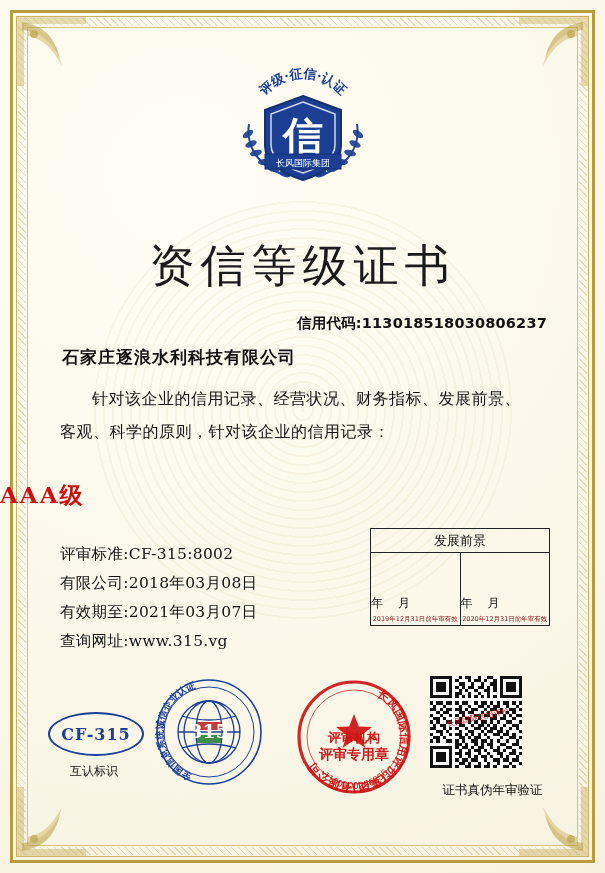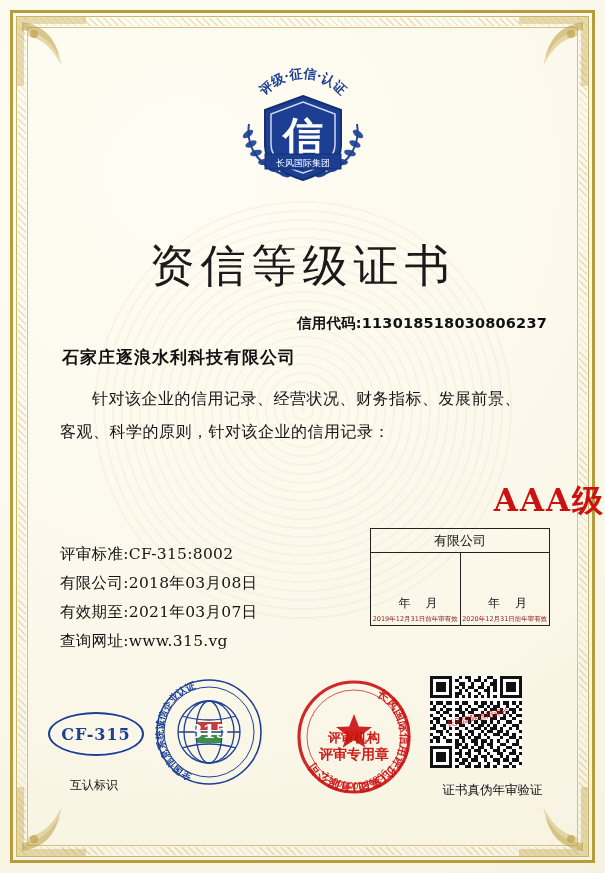--- a/index.html
+++ b/index.html
@@ -101,24 +101,24 @@
   .body-text{
     position:absolute;left:60px;right:54px;top:382px;
     font-size:16px;line-height:33px;color:#141414;
     font-family:"DejaVu Serif", serif;
     letter-spacing:.5px;
   }
   .body-text p{margin:0;}
   .body-text .indent{text-indent:32px;}
   .grade{
     position:absolute;left:0;right:0;top:480px;
-    text-align:right;
+    text-align:left;
     color:#cc1111;
     font-weight:bold;
-    font-size:31px;
+    font-size:23px;
     letter-spacing:2px;
     font-family:"DejaVu Serif", serif;
   }
 
   
   .info{
     position:absolute;left:60px;top:540px;
     font-size:15.5px;line-height:29px;color:#131313;
     font-family:"DejaVu Serif", serif;
     letter-spacing:.3px;
@@ -136,22 +136,22 @@
     font-family:"DejaVu Serif", serif;
   }
   .review-body{
     display:flex;border:1px solid #222;height:72px;
   }
   .review-cell{
     flex:1;position:relative;
   }
   .review-cell + .review-cell{border-left:1px solid #222;}
   .review-cell .ym{
-    position:absolute;bottom:13px;left:0;right:16px;
-    text-align:right;font-size:12px;color:#111;
+    position:absolute;bottom:13px;left:0;right:0;
+    text-align:left;font-size:12px;color:#111;
     letter-spacing:6px;
   }
   .review-cell .note{
     position:absolute;bottom:1px;left:0;right:0;
     text-align:center;font-size:6.5px;color:#8a1616;
     letter-spacing:0;
     font-family:"DejaVu Sans", sans-serif;
   }
 
   
@@ -160,21 +160,21 @@
   }
   .badge-cf .ellipse{
     width:92px;height:40px;border:2.5px solid #1c3f94;border-radius:50%;
     display:flex;align-items:center;justify-content:center;
     color:#1c3f94;font-weight:bold;font-size:16px;
     font-family:"DejaVu Serif", serif;
     letter-spacing:1px;
     box-shadow:inset 0 0 0 1px #fff;
   }
   .badge-cf .cap{
-    text-align:center;font-size:12px;color:#111;margin-top:21px;
+    text-align:center;font-size:12px;color:#111;margin-top:7px;
     font-family:"DejaVu Serif", serif;
   }
 
   .badge-globe{
     position:absolute;left:155px;top:678px;width:108px;height:108px;
   }
   .badge-red{
     position:absolute;left:295px;top:678px;width:118px;height:118px;
   }
 
@@ -292,21 +292,21 @@
     <div class="grade">AAA级</div>
 
     <div class="info">
       <div>评审标准:CF-315:8002</div>
       <div>有限公司:2018年03月08日</div>
       <div>有效期至:2021年03月07日</div>
       <div>查询网址:www.315.vg</div>
     </div>
 
     <div class="review">
-      <div class="review-title">有限公司</div>
+      <div class="review-title">发展前景</div>
       <div class="review-body">
         <div class="review-cell">
           <div class="ym">年 月</div>
           <div class="note">2019年12月31日前年审有效</div>
         </div>
         <div class="review-cell">
           <div class="ym">年 月</div>
           <div class="note">2020年12月31日前年审有效</div>
         </div>
       </div>

